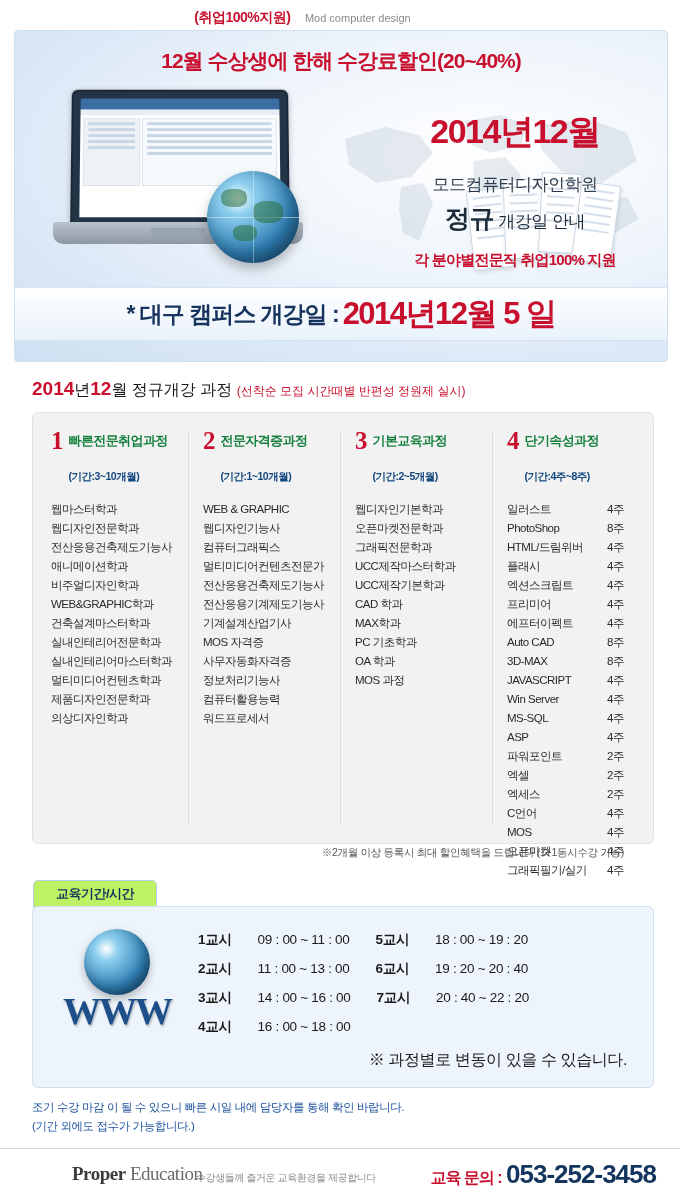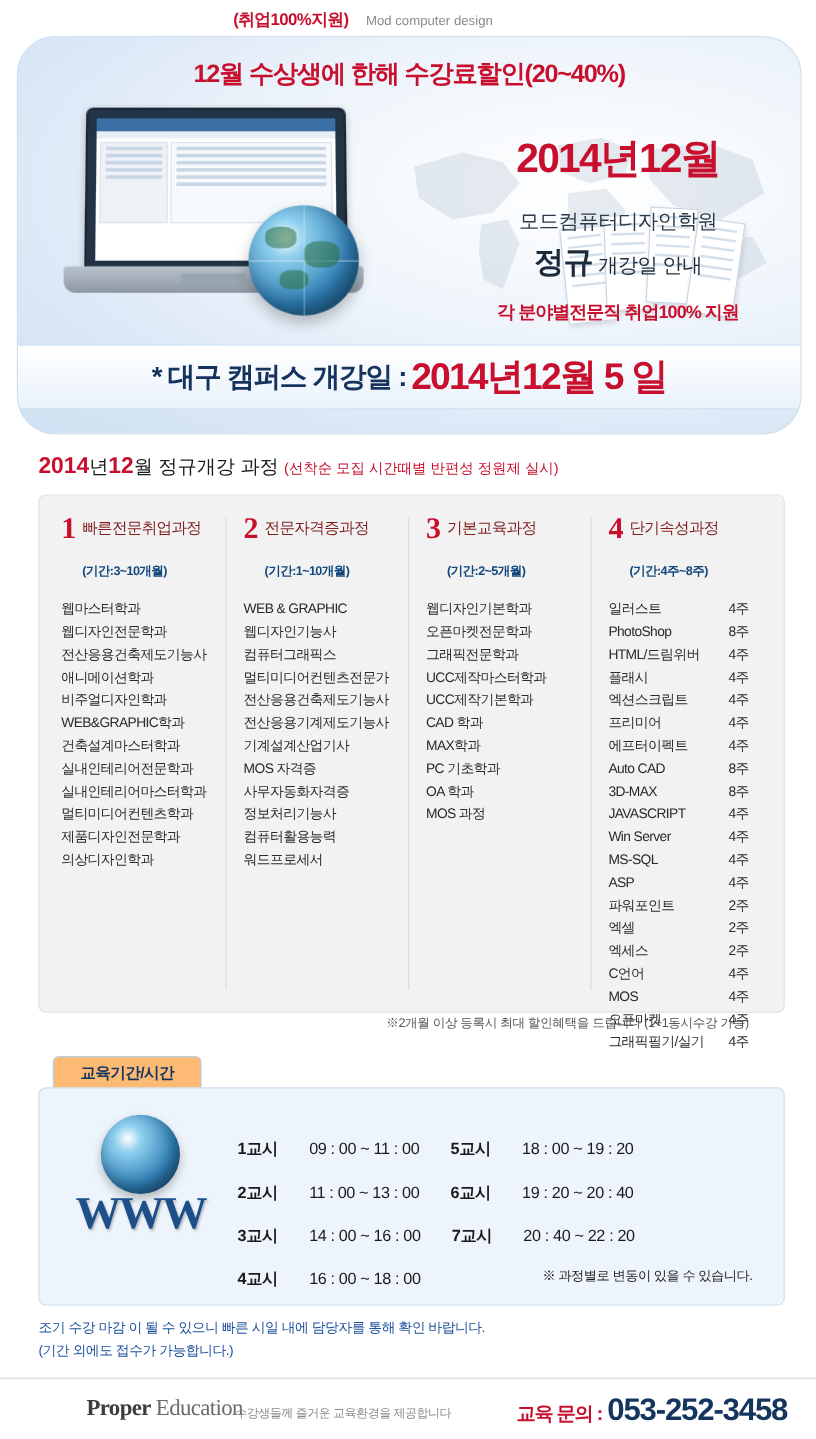--- a/index.html
+++ b/index.html
@@ -21,21 +21,21 @@
   .topline .t1{
     color:#c8102e;font-weight:bold;font-size:14px;letter-spacing:-0.5px;
   }
   .topline .t2{
     color:#8a8a8a;font-size:11px;margin-left:10px;
   }
 
   
   .hero{
     position:absolute;left:14px;top:30px;width:652px;height:330px;
-    border-radius:32px;
+    border-radius:4px;
     background:
       radial-gradient(ellipse at 72% 38%, #ffffff 0%, #eef4fb 42%, #dbe8f6 72%, #cfe0f2 100%);
     border:1px solid #cfe0f0;
     overflow:hidden;
     text-decoration:underline;
   }
   .hero .headline{
     position:absolute;left:0;top:16px;width:652px;text-align:center;
     color:#c8102e;font-weight:bold;font-size:21px;letter-spacing:-1px;
   }
@@ -135,39 +135,39 @@
   }
   .col.c1{left:8px;}
   .col.c2{left:160px;}
   .col.c3{left:312px;}
   .col.c4{left:464px;border-right:none;}
   .col-head{display:flex;align-items:flex-start;gap:5px;}
   .num{
     color:#c8102e;font-weight:bold;font-size:25px;line-height:20px;
     font-family:"Liberation Serif", serif;
   }
-  .col-t{color:#7f1d1d;font-weight:normal;font-size:13px;letter-spacing:-0.6px;}
+  .col-t{color:#15803d;font-weight:bold;font-size:13px;letter-spacing:-0.6px;}
   .col-p{color:#13477e;font-weight:bold;font-size:10.5px;margin-top:20px;letter-spacing:-0.5px;}
   .col-list{margin-top:16px;}
   .col-list div{font-size:11.5px;color:#2a2a2a;line-height:19px;letter-spacing:-0.5px;}
   .row4{display:flex;justify-content:space-between;}
   .row4 span:first-child{flex:1;}
   .row4 span:last-child{width:28px;text-align:left;}
 
   .note-disc{
     position:absolute;left:0;top:846px;width:652px;
   }
   .note-disc .nd{
     position:absolute;right:28px;top:0;color:#555;font-size:10.5px;letter-spacing:-0.3px;
   }
 
   
   .sched-tab{
-    position:absolute;left:44px;top:880px;width:122px;height:26px;
-    background:#fdba74;border:1px solid #b9cfe4;border-radius:5px 5px 0 0;
+    position:absolute;left:33px;top:880px;width:122px;height:26px;
+    background:#bef264;border:1px solid #b9cfe4;border-radius:5px 5px 0 0;
     display:flex;align-items:center;justify-content:center;
     color:#14365e;font-weight:bold;font-size:13px;letter-spacing:-0.5px;
   }
   .sched{
     position:absolute;left:32px;top:906px;width:620px;height:180px;
     background:#eef4fb;border:1px solid #cfe0f0;border-radius:6px;
   }
   .www{
     position:absolute;left:24px;top:22px;width:120px;height:130px;text-align:center;
   }
@@ -175,25 +175,25 @@
     width:66px;height:66px;border-radius:50%;margin:0 auto;
     background:radial-gradient(circle at 34% 30%, #ffffff 0%, #8fd0ef 18%, #2f7fb5 62%, #123f63 100%);
     box-shadow:0 4px 8px rgba(0,0,0,.25), inset -4px -6px 12px rgba(0,0,0,.3);
   }
   .www .w{
     margin-top:-6px;color:#1d4f8a;font-weight:bold;font-size:38px;
     font-family:"Liberation Serif", serif;letter-spacing:-2px;
     text-shadow:1px 2px 2px rgba(0,0,0,.25);
   }
   .times{position:absolute;left:165px;top:24px;width:440px;}
-  .trow{font-size:13.5px;color:#1a1a1a;margin-bottom:11px;letter-spacing:-0.3px;white-space:nowrap;margin-top:18px;}
+  .trow{font-size:13.5px;color:#1a1a1a;margin-bottom:11px;letter-spacing:-0.3px;white-space:nowrap;}
   .trow b{font-weight:bold;}
   .tgap{display:inline-block;width:26px;}
   .snote{
-    position:absolute;right:26px;bottom:16px;color:#1a1a1a;font-size:11px;letter-spacing:-0.4px;
+    position:absolute;right:26px;bottom:16px;color:#1a1a1a;font-size:16px;letter-spacing:-0.4px;
   }
 
   
   .bnotes{position:absolute;left:32px;top:1098px;width:620px;}
   .bnotes div{color:#1b4f9c;font-size:11.5px;line-height:19px;letter-spacing:-0.4px;}
 
   
   .footer{
     position:absolute;left:0;top:1148px;width:680px;height:51px;
     border-top:1px solid #d9d9d9;background:#fff;

